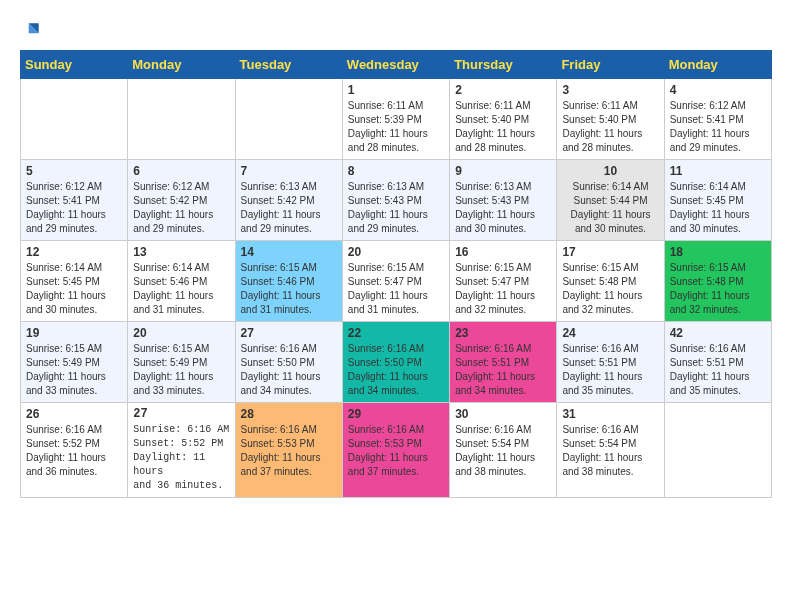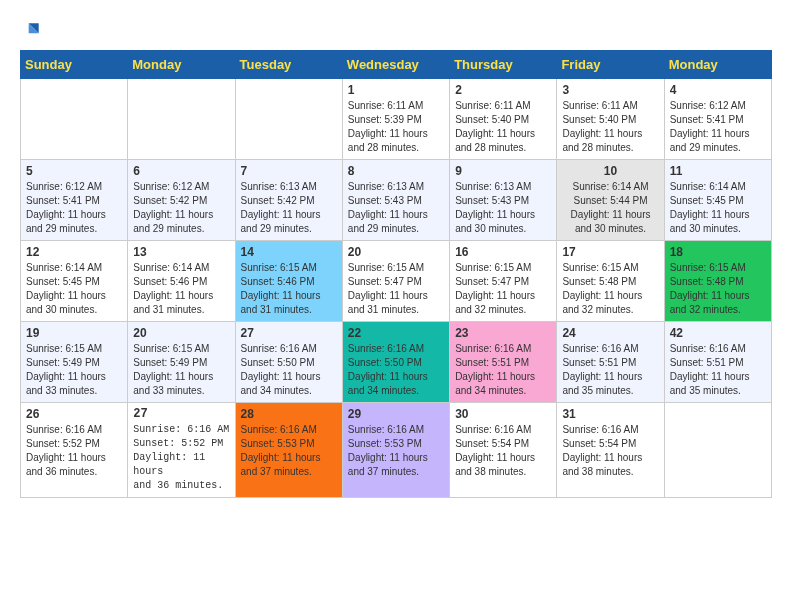--- a/index.html
+++ b/index.html
@@ -219,21 +219,21 @@
 Daylight: 11 hours
 and 33 minutes.</span></td>
         <td style="background-color: rgb(240, 244, 255);"><span class="day-num">27</span><span class="day-info" style="white-space: pre-line;">Sunrise: 6:16 AM
 Sunset: 5:50 PM
 Daylight: 11 hours
 and 34 minutes.</span></td>
         <td style="background-color: #14b8a6;"><span class="day-num">22</span><span class="day-info" style="white-space: pre-line;">Sunrise: 6:16 AM
 Sunset: 5:50 PM
 Daylight: 11 hours
 and 34 minutes.</span></td>
-        <td style="background-color: #f9a8d4;"><span class="day-num">23</span><span class="day-info" style="white-space: pre-line;">Sunrise: 6:16 AM
+        <td style="background-color: #ec4899;"><span class="day-num">23</span><span class="day-info" style="white-space: pre-line;">Sunrise: 6:16 AM
 Sunset: 5:51 PM
 Daylight: 11 hours
 and 34 minutes.</span></td>
         <td style="background-color: rgb(240, 244, 255);"><span class="day-num">24</span><span class="day-info" style="white-space: pre-line;">Sunrise: 6:16 AM
 Sunset: 5:51 PM
 Daylight: 11 hours
 and 35 minutes.</span></td>
         <td style="background-color: rgb(240, 244, 255);"><span class="day-num">42</span><span class="day-info" style="white-space: pre-line;">Sunrise: 6:16 AM
 Sunset: 5:51 PM
 Daylight: 11 hours
@@ -241,25 +241,25 @@
       </tr>
       <tr>
         <td style="background-color: rgb(255, 255, 255);"><span class="day-num">26</span><span class="day-info" style="white-space: pre-line;">Sunrise: 6:16 AM
 Sunset: 5:52 PM
 Daylight: 11 hours
 and 36 minutes.</span></td>
         <td style="background-color: rgb(255, 255, 255); font-family: Liberation Mono, monospace;"><span class="day-num">27</span><span class="day-info" style="white-space: pre-line;">Sunrise: 6:16 AM
 Sunset: 5:52 PM
 Daylight: 11 hours
 and 36 minutes.</span></td>
-        <td style="background-color: #f97316;"><span class="day-num">28</span><span class="day-info" style="white-space: pre-line;">Sunrise: 6:16 AM
+        <td style="background-color: #fdba74;"><span class="day-num">28</span><span class="day-info" style="white-space: pre-line;">Sunrise: 6:16 AM
 Sunset: 5:53 PM
 Daylight: 11 hours
 and 37 minutes.</span></td>
-        <td style="background-color: #c4b5fd;"><span class="day-num">29</span><span class="day-info" style="white-space: pre-line;">Sunrise: 6:16 AM
+        <td style="background-color: #ec4899;"><span class="day-num">29</span><span class="day-info" style="white-space: pre-line;">Sunrise: 6:16 AM
 Sunset: 5:53 PM
 Daylight: 11 hours
 and 37 minutes.</span></td>
         <td style="background-color: rgb(255, 255, 255);"><span class="day-num">30</span><span class="day-info" style="white-space: pre-line;">Sunrise: 6:16 AM
 Sunset: 5:54 PM
 Daylight: 11 hours
 and 38 minutes.</span></td>
         <td style="background-color: rgb(255, 255, 255);"><span class="day-num">31</span><span class="day-info" style="white-space: pre-line;">Sunrise: 6:16 AM
 Sunset: 5:54 PM
 Daylight: 11 hours

